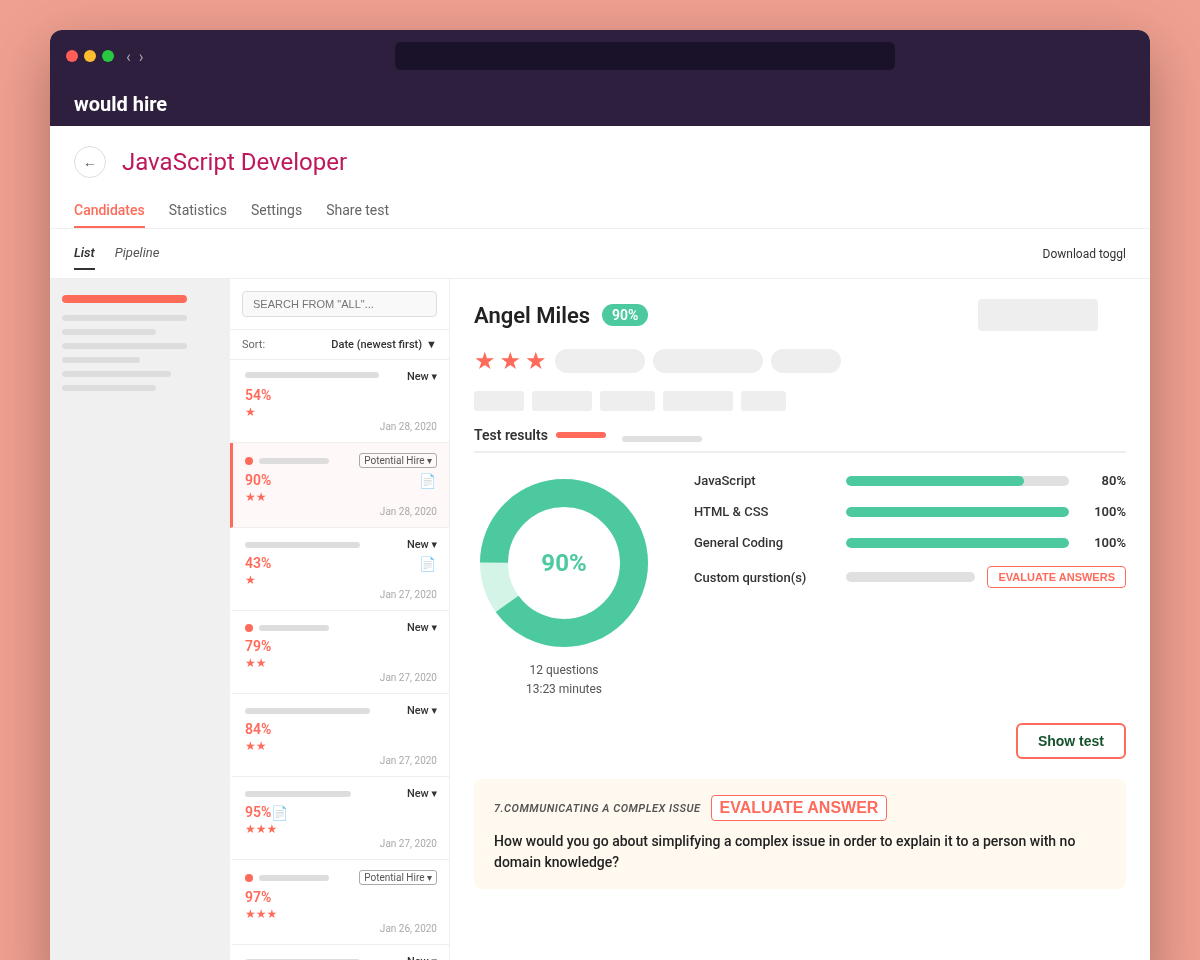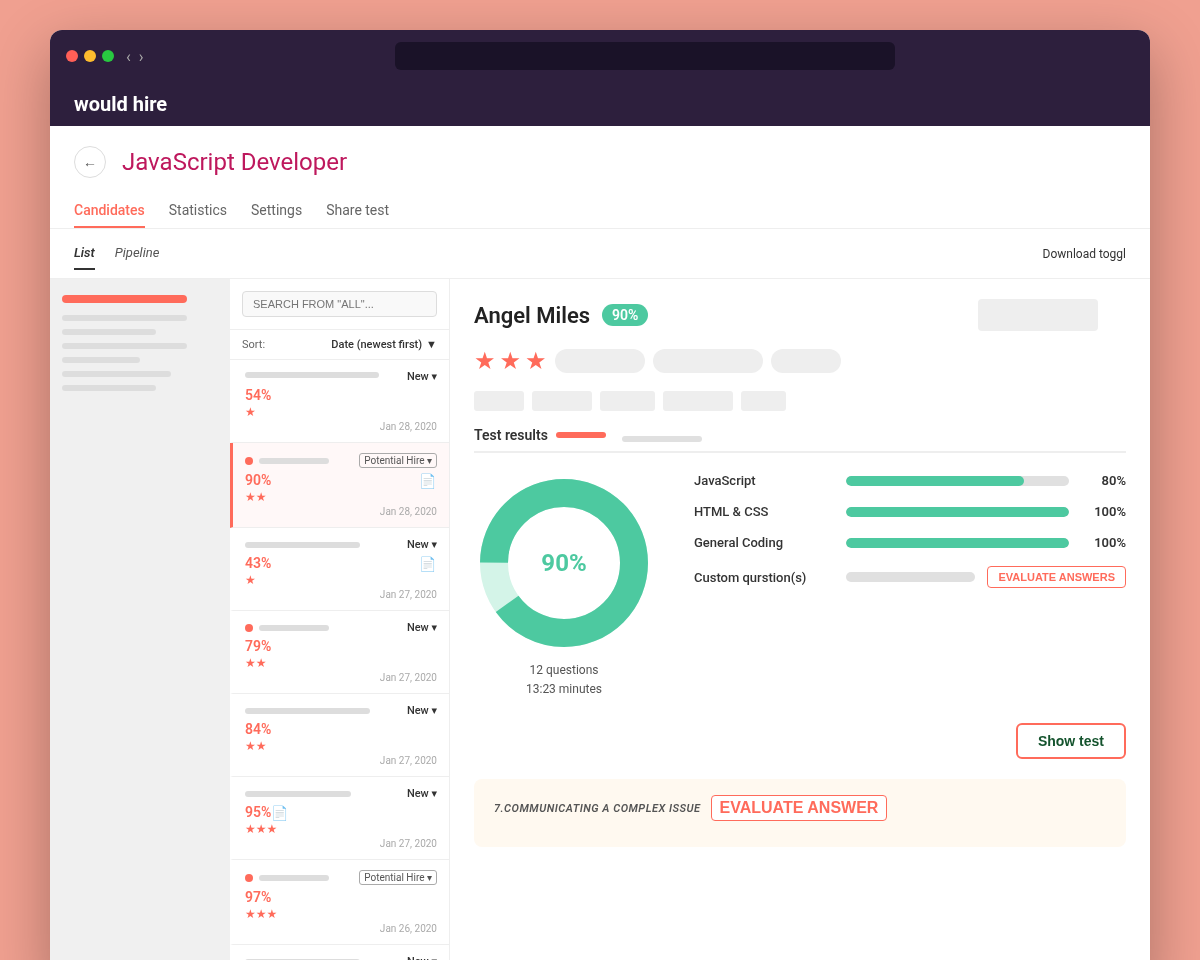--- a/index.html
+++ b/index.html
@@ -744,18 +744,19 @@
             </div>
           </div>
 
           <button class="show-test-btn">Show test</button>
 
           <div class="question-card">
             <div class="question-label-row">
               <span class="question-label">7.COMMUNICATING A COMPLEX ISSUE</span>
               <button class="eval-btn-small">EVALUATE ANSWER</button>
             </div>
+            <div class="question-text">How would you go about simplifying a complex issue in order to explain it to a person with no domain knowledge?</div>
           </div>
         </div>
       </div>
     </div>
   </div>
 </div>
 
 </body></html>

